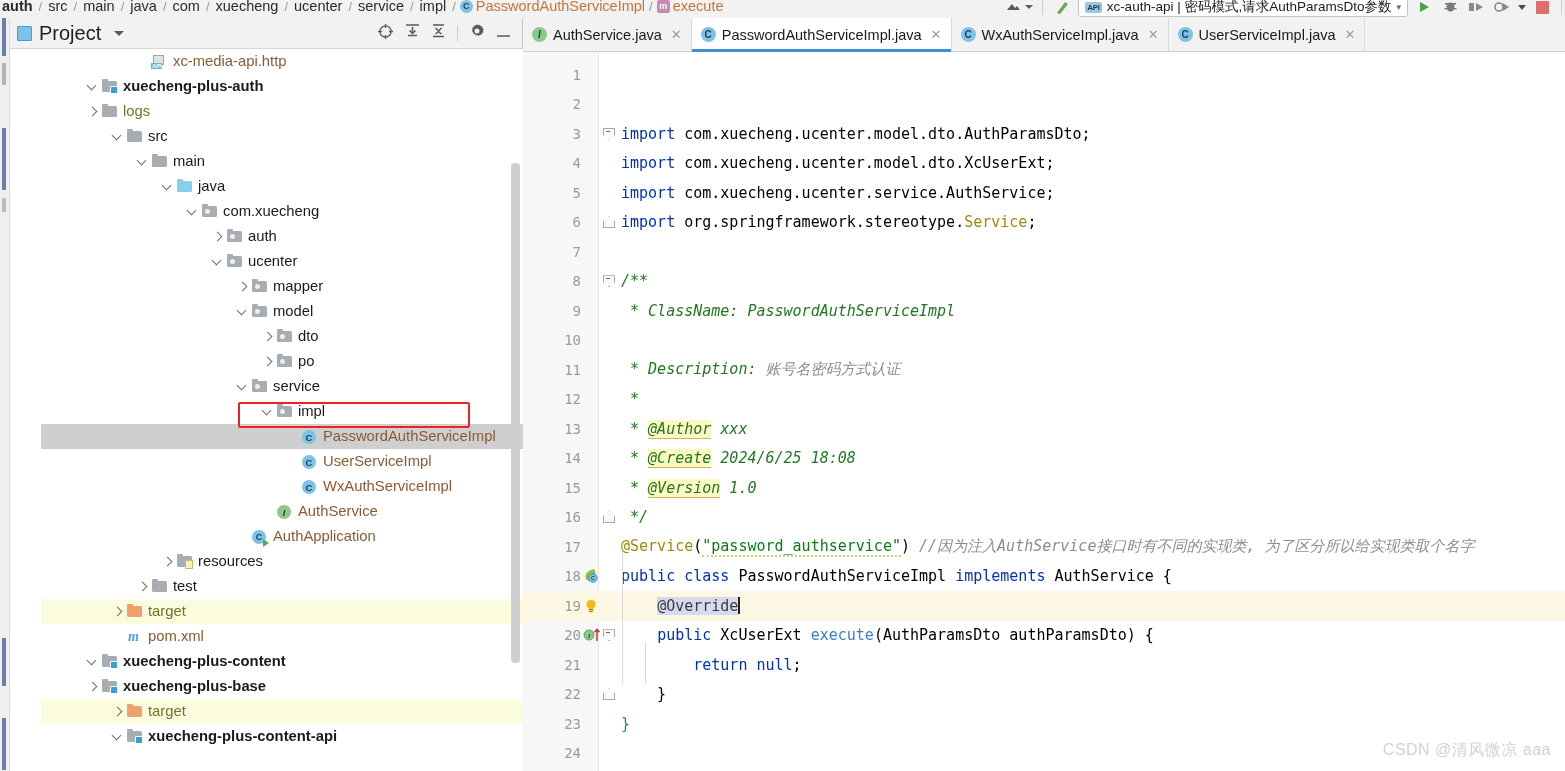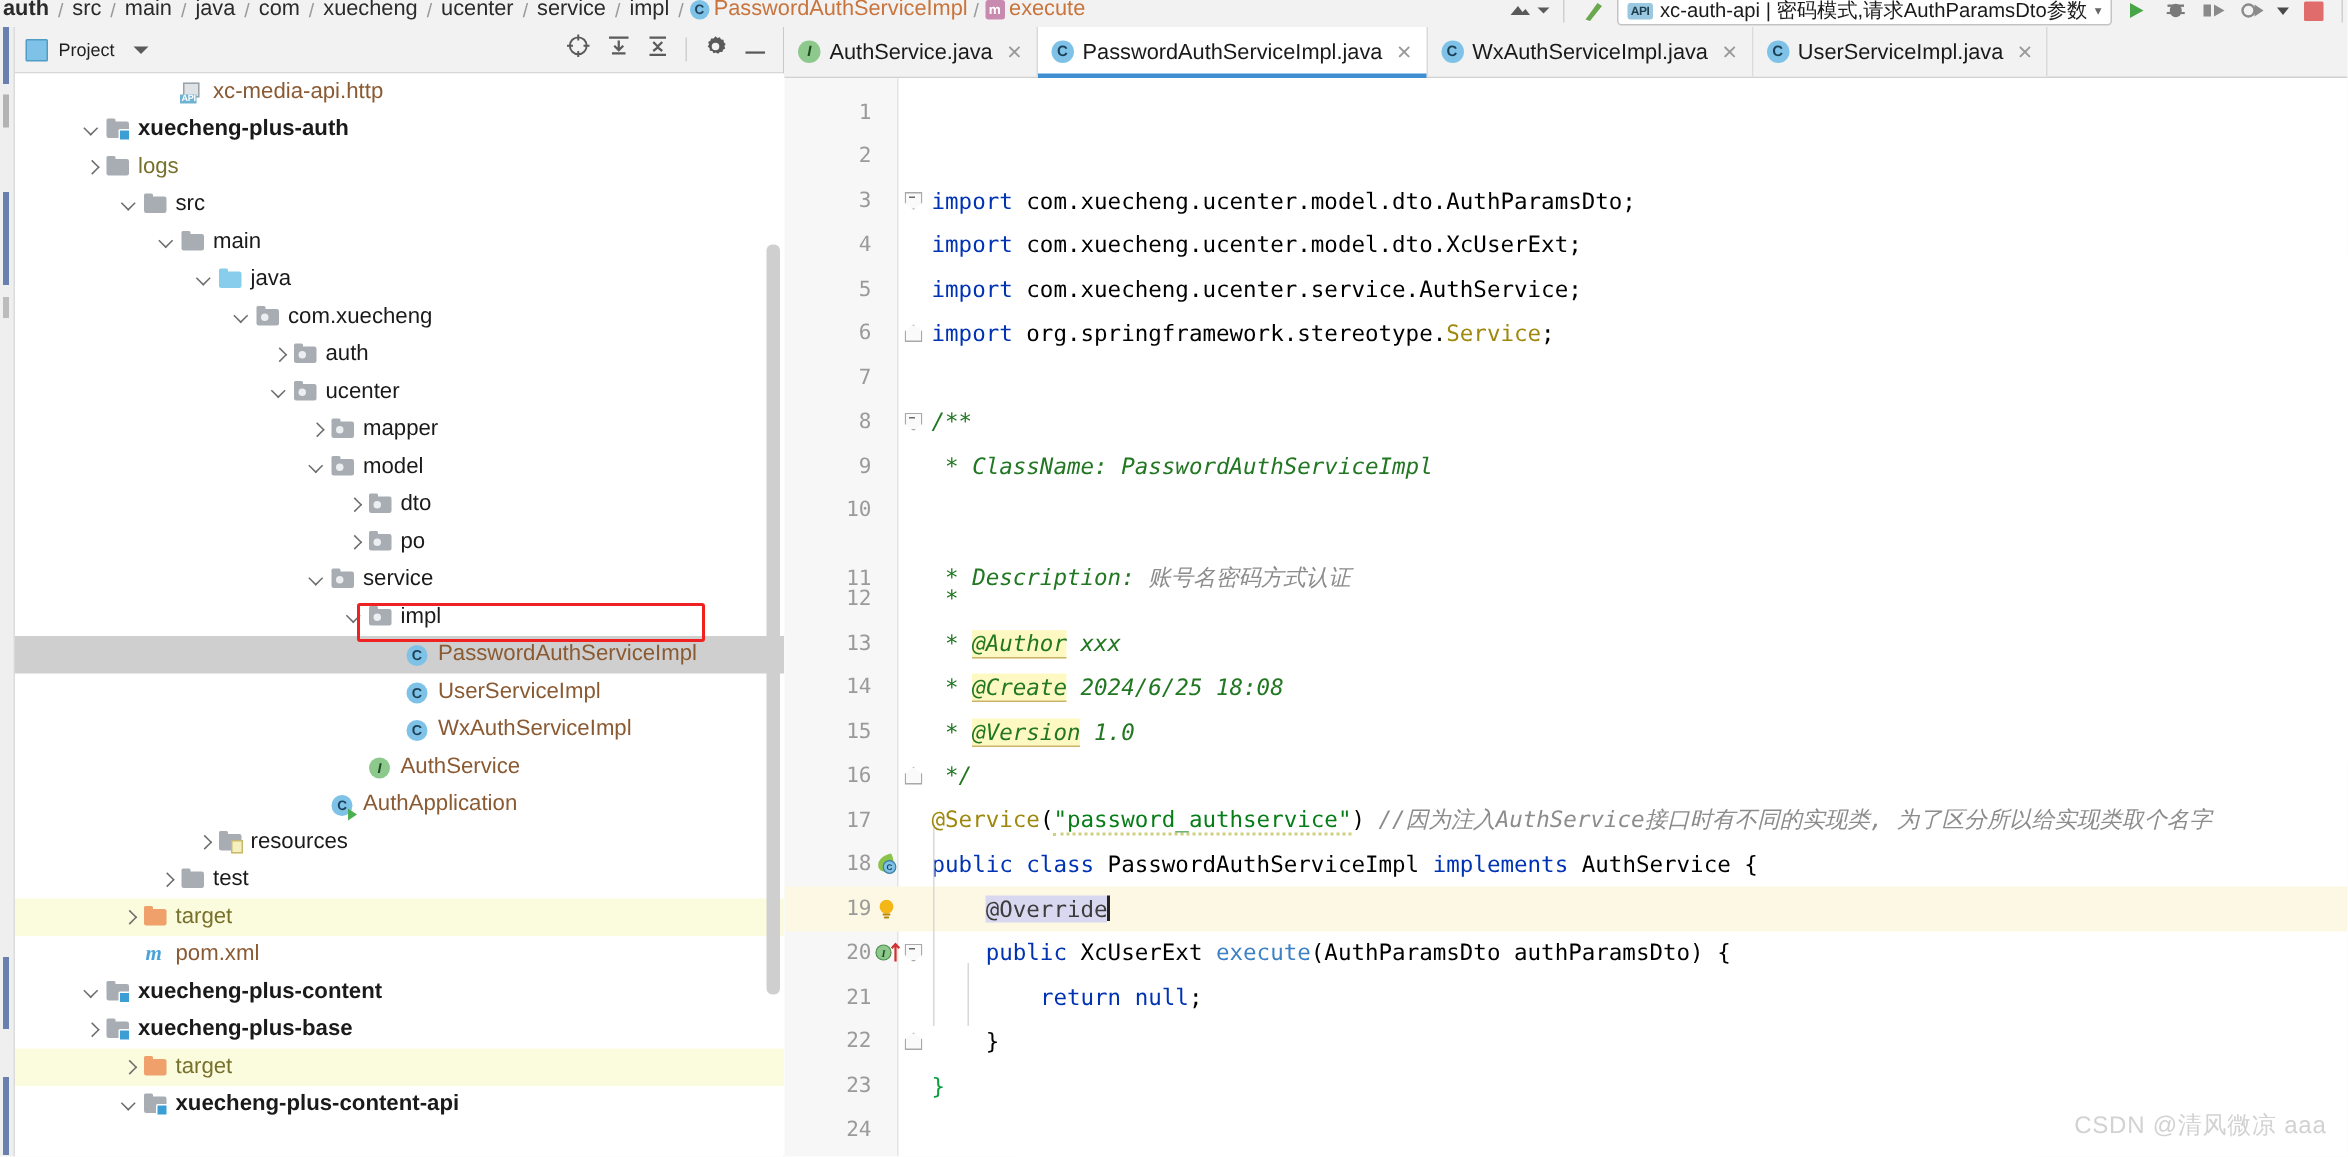--- a/index.html
+++ b/index.html
@@ -41,33 +41,33 @@
   .toolstrip { position:absolute; left:0; top:18px; width:10px; height:753px;
     background:#efefef; border-right:1px solid #dcdcdc; overflow:hidden; }
   .ts-mark { position:absolute; left:2px; width:4px; background:#3b5a9a;
     opacity:.75; }
 
   
   .project { position:absolute; left:10px; top:18px; width:513px; height:753px;
     background:#fff; border-right:1px solid #c9c9c9; }
   .proj-head { height:31px; background:#f2f2f2; border-bottom:1px solid #d7d7d7;
     display:flex; align-items:center; padding:0 7px; }
-  .proj-title { display:flex; align-items:center; gap:7px; font-size:12px;
+  .proj-title { display:flex; align-items:center; gap:7px; font-size:20px;
     color:#1f1f1f; }
   .pt-icon { width:15px;height:15px;background:#7ec2e8;border:1px solid #4f9cc4;
     border-radius:1px; }
   .caret-dn { width:0;height:0;border-left:5px solid transparent;
     border-right:5px solid transparent;border-top:5px solid #5a5a5a;
     margin-left:6px; }
   .proj-tools { margin-left:auto; display:flex; align-items:center; gap:11px;
     padding-right:4px; }
   .ph-sep { width:1px;height:16px;background:#cfcfcf; }
 
   .tree { position:absolute; left:0; top:31px; width:513px; height:722px;
-    overflow:hidden; background:#fff; }
+    overflow:hidden; background:#fff;padding-left:31px; }
   .row { height:25px; display:flex; align-items:center; font-size:14.8px;
     color:#1a1a1a; white-space:nowrap; position:relative; }
   .row.sel { background:#cfcfcf; }
   .row.warn { background:#fbfbdd; }
   .arrow { width:14px; height:14px; flex:0 0 14px; position:relative;
     margin-right:1px; }
   .arrow.r::after, .arrow.d::after { content:""; position:absolute;
     border-right:1.6px solid #6d6d6d; border-bottom:1.6px solid #6d6d6d;
     width:6px; height:6px; }
   .arrow.r::after { left:3px; top:3.5px; transform:rotate(-45deg); }
@@ -627,21 +627,21 @@
             <span class="fold pt"></span>
             <span class="ctext"><span class="jd">/**</span></span>
           </div>
           <div class="cl" style="top: 244px;">
             <span class="ln">9</span>
             <span class="ctext"><span class="jd"> * ClassName: PasswordAuthServiceImpl</span></span>
           </div>
           <div class="cl" style="top: 273.5px;">
             <span class="ln">10</span>
           </div>
-          <div class="cl" style="top: 303px; margin-top: 16px;">
+          <div class="cl" style="top: 303px;">
             <span class="ln">11</span>
             <span class="ctext"><span class="jd"> * Description: </span><span class="cm">账号名密码方式认证</span></span>
           </div>
           <div class="cl" style="top: 332.5px;">
             <span class="ln">12</span>
             <span class="ctext"><span class="jd"> *</span></span>
           </div>
           <div class="cl" style="top: 362px;">
             <span class="ln">13</span>
             <span class="ctext"><span class="jd"> * </span><span class="jdt">@Author</span><span class="jd"> xxx</span></span>

